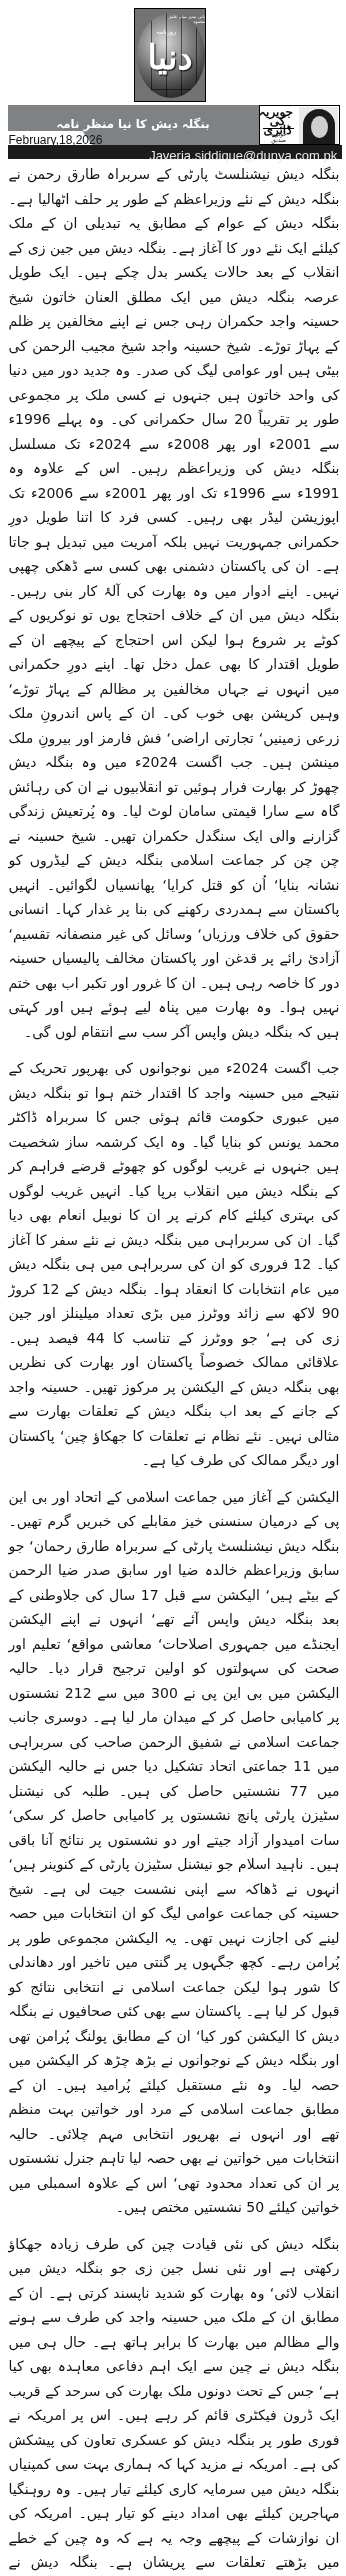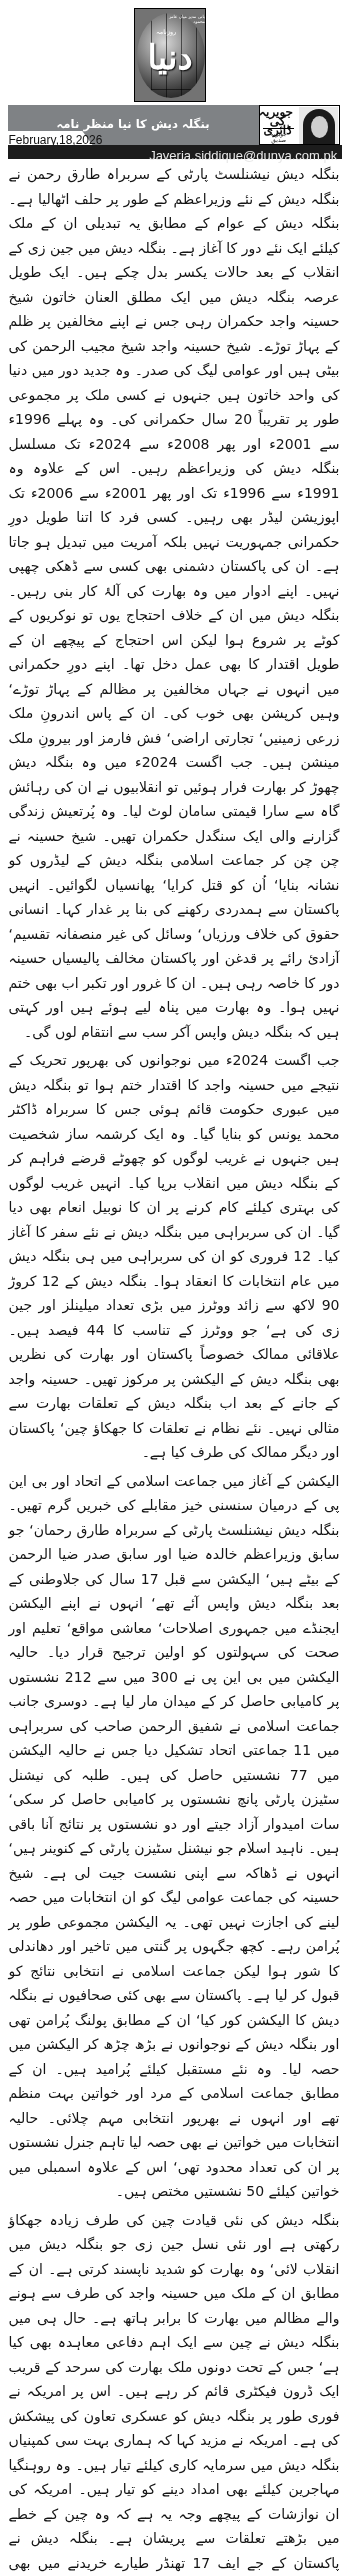--- a/index.html
+++ b/index.html
@@ -79,21 +79,21 @@
   .email-text {
     position: absolute; right: 4.3px; top: 2.7px; color: #e8e8e8; font-family: "Liberation Sans", sans-serif;
     font-size: 13px;
   }
 
   .article {
     position: absolute; left: 8.5px; top: 162px; width: 331px; direction: rtl; text-align: justify;
     text-align-last: right; font-family: "DejaVu Sans", sans-serif; font-size: 14px; line-height: 24.5px; color: #141414;
   }
   .article p { margin: 0; }
-  .article p + p { margin-top: 4px; }
+  .article p + p { margin-top: 12px; }
 </style>
 </head>
 <body>
 
 <div class="logo-wrap">
   <div class="logo">
     <div class="globe"></div>
     <div class="founder">بانی مدیر میاں عامر محمود</div>
     <div class="subhead">روزنامہ</div>
     <div class="masthead">دنیا</div>

